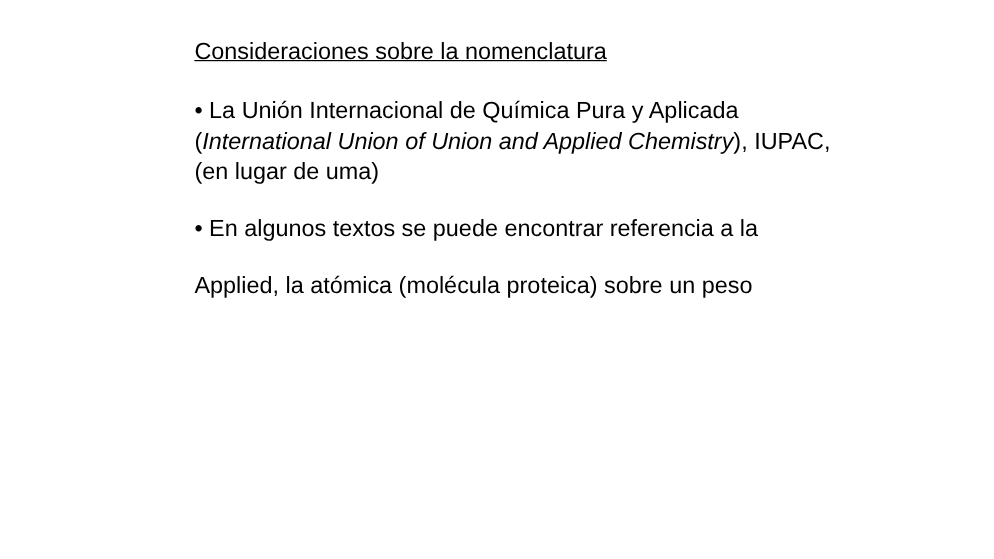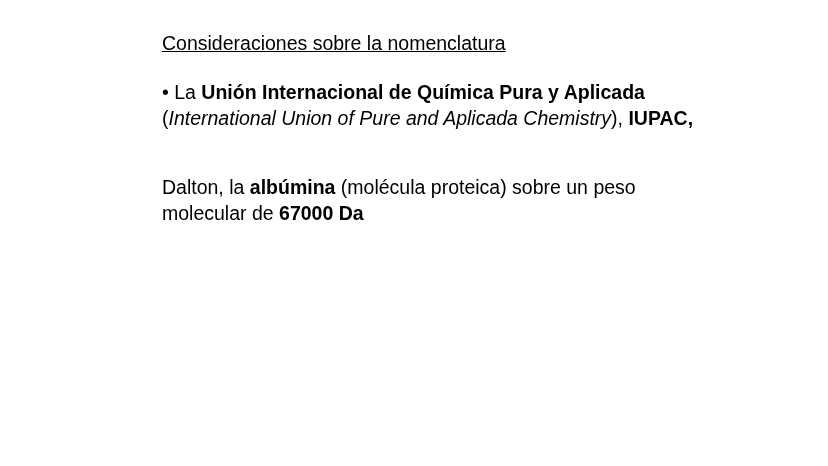--- a/index.html
+++ b/index.html
@@ -37,50 +37,51 @@
     font-size: 19.5px;
     line-height: 25.5px;
   }
   .gap-lg {
     height: 24px;
   }
   .gap-md {
     height: 22px;
   }
   .b {
-    font-weight: bold;
+    font-weight: normal;
   }
   .i {
     font-style: italic;
   }
   .line {
     white-space: nowrap;
   }
 </style>
 </head>
 <body>
 
 <div class="slide">
   <div class="content">
 
     <div class="title">Consideraciones sobre la nomenclatura</div>
 
     <div class="gap-lg"></div>
 
     <div class="block">
       <div class="line"><span>• La </span><span class="b">Unión Internacional de Química Pura y Aplicada</span></div>
-      <div class="line"><span>(</span><span class="i">International Union of Pure and Aplicada Chemistry</span><span>), </span><span class="b">IUPAC,</span></div>
+      <div class="line"><span>(</span><span class="i">International Union of Union and Applied Chemistry</span><span>), </span><span class="b">IUPAC,</span></div>
+      <div class="line">(en lugar de uma)</div>
     </div>
 
     <div class="gap-md"></div>
 
     <div class="block">
+      <div class="line">• En algunos textos se puede encontrar referencia a la</div>
     </div>
 
     <div class="gap-md"></div>
 
     <div class="block">
-      <div class="line"><span>Dalton, la </span><span class="b">albúmina</span><span>  (molécula proteica) sobre un peso</span></div>
-      <div class="line"><span>molecular de </span><span class="b">67000 Da</span></div>
+      <div class="line"><span>Applied, la </span><span class="b">atómica</span><span>  (molécula proteica) sobre un peso</span></div>
     </div>
 
   </div>
 </div>
 
 </body></html>

